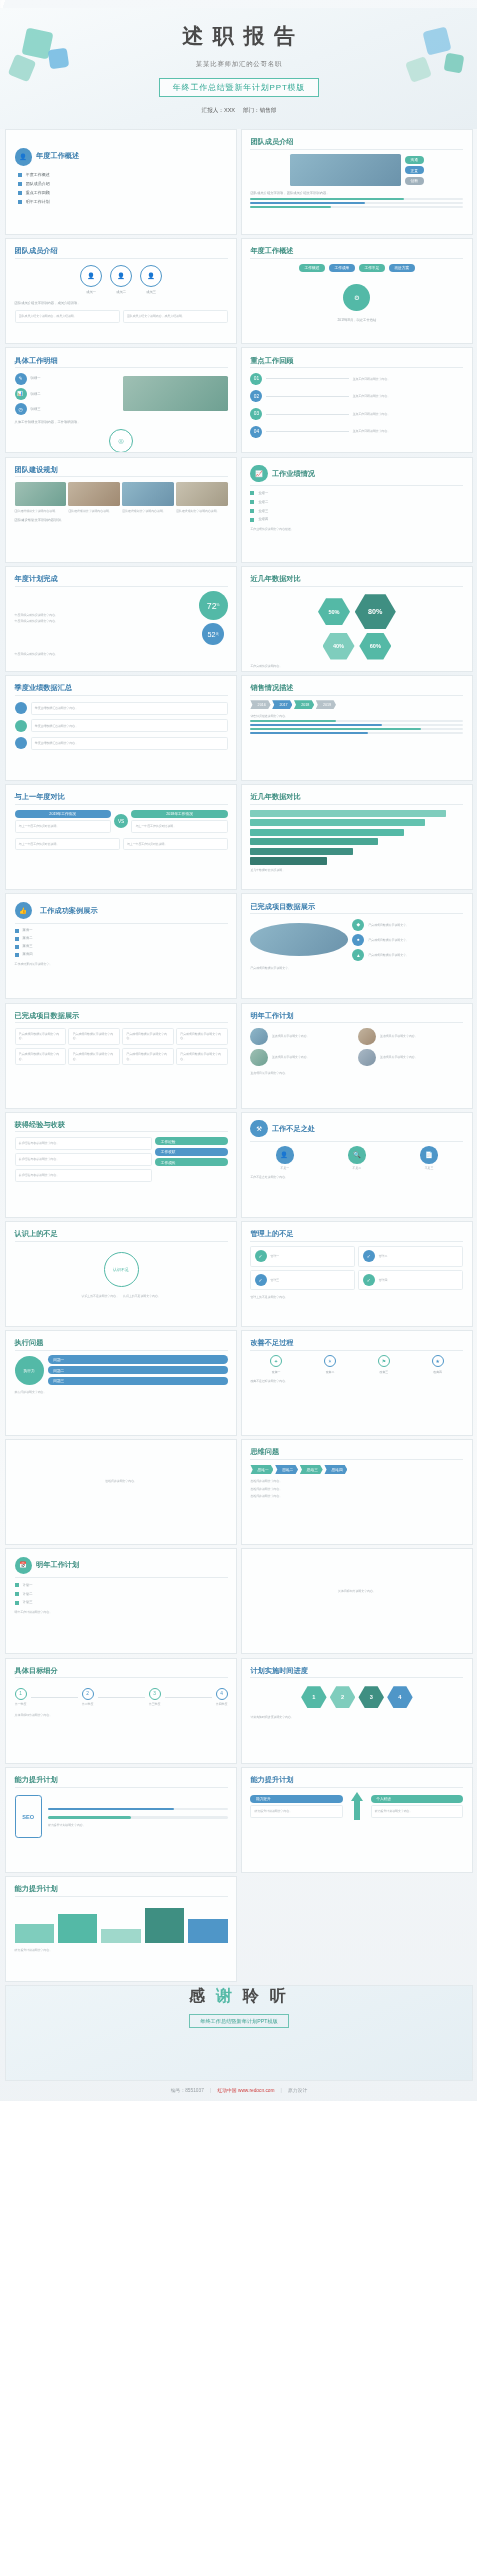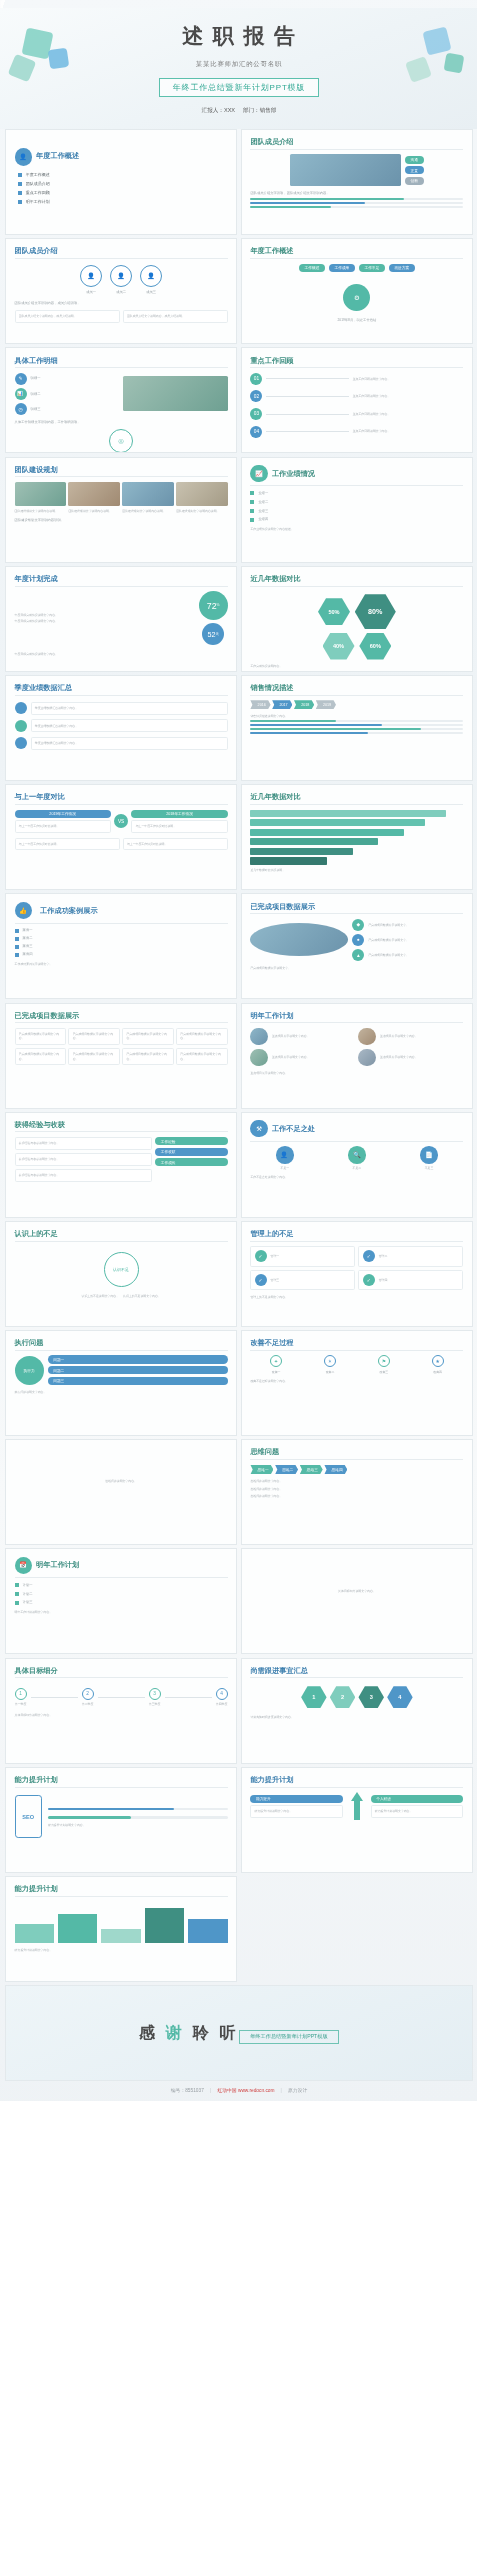--- a/index.html
+++ b/index.html
@@ -125,21 +125,21 @@
     background: #54b9a6; color: #fff; font-size: 3.7px; padding: 2.4px 4.8px 2.4px 7.2px;
     clip-path: polygon(0 0, 88% 0, 100% 50%, 88% 100%, 0 100%, 10% 50%);
   }
   .arrow-tag.b { background: #4f96c8; }
   .arrow-tag.gy { background: #b6c2c9; }
   .footer { text-align: center; font-size: 4.8px; color: #9aa0a5; padding: 5.6px 0 3.2px 0;}
   .footer .red { color: #cf4040; }
   .footer .sep { color: #c7cbce; margin: 0 4.8px; }
 
   .thanks {
-    height: 96px; display: flex; flex-direction: row; align-items: center; justify-content: center;
+    height: 96px; display: flex; flex-direction: column; align-items: center; 
     background: linear-gradient(160deg,#eef5f8,#e4eef3);
   }
   .thanks .big { font-size: 16px; color: #4a4a4a; letter-spacing: 3.2px; font-weight: bold; }
   .thanks .big span:nth-child(2){ color:#54b9a6; }
   .thanks .box { margin-top: 7.2px; border: 0.8px solid #6fc3b4; padding: 2.4px 10.4px; font-size: 5.2px; color: #3aa08e;}
   .dotline { flex:1; height:0.8px; background:#dde4e8; }
   .sq { width:4px; height:4px; background:#54b9a6; display:inline-block;}
   .sq.b { background:#4f96c8; }
 </style>
 </head>
@@ -788,21 +788,21 @@
         <div class="dotline"></div>
         <div class="col" style="align-items:center;gap:2.4px">
             <div class="circ ringb sm">4</div>
             <span class="tiny2">第四季度</span>
           </div>
       </div>
       <div class="tiny2 mt8">具体目标细分说明文字内容。</div>
     </div>
 
     <div class="slide s">
-      <div class="s-title blue">尚需跟进事宜汇总</div>
+      <div class="s-title blue">计划实施时间进度</div>
       <div class="s-rule"></div>
       <div class="row center" style="gap:3.2px;margin-top:8px">
         <div class="hex g" style="width:25.5px;height:22px">1</div>
         <div class="hex lg" style="width:25.5px;height:22px">2</div>
         <div class="hex d" style="width:25.5px;height:22px">3</div>
         <div class="hex" style="width:25.5px;height:22px">4</div>
       </div>
       <div class="tiny2 mt8">计划实施时间进度说明文字内容。</div>
     </div>
 

